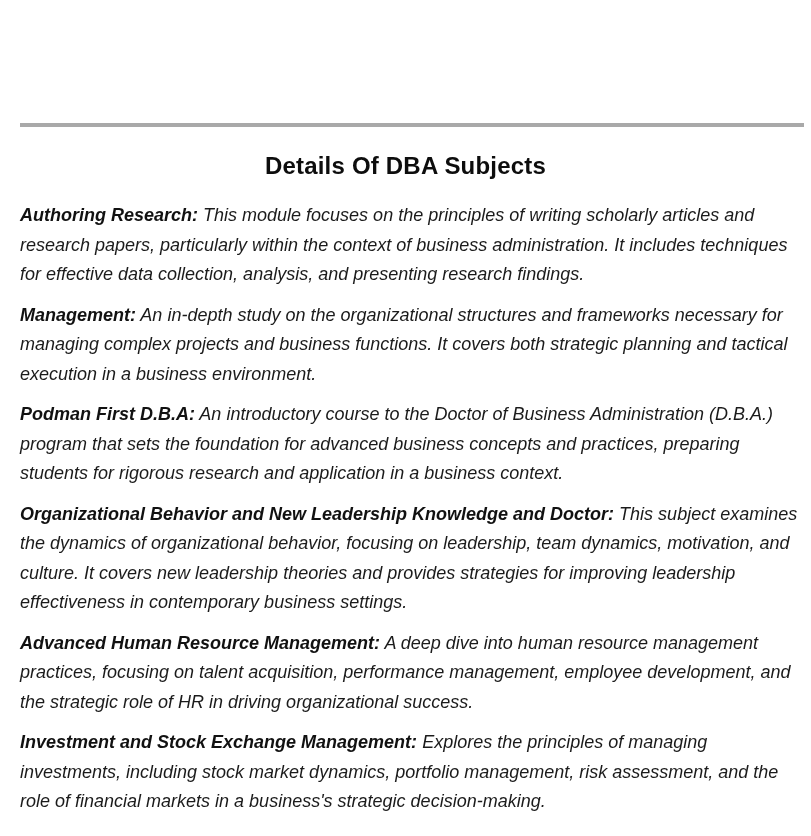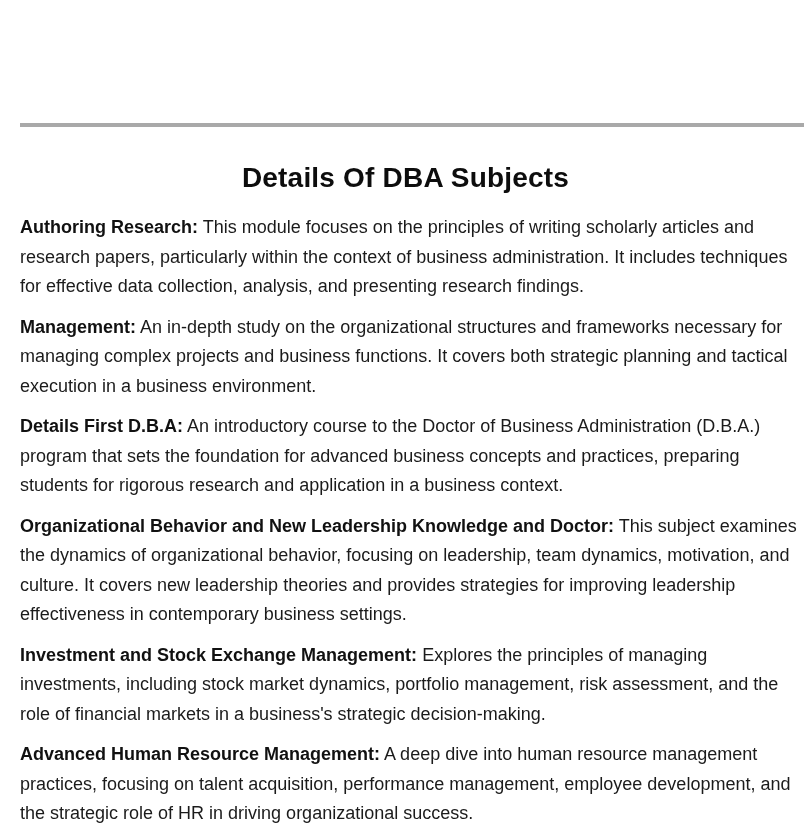--- a/index.html
+++ b/index.html
@@ -16,30 +16,31 @@
     font-family: "Liberation Sans", sans-serif;
     overflow: hidden;
   }
   .top-rule {
     margin: 123px 7px 0 20px;
     height: 4px;
     background: #a9a9a9;
     border: none;
   }
   h1.doc-title {
-    margin: 31px 0 0 0;
+    margin: 19px 0 0 0;
     text-align: center;
-    font-size: 28px;
+    font-size: 24px;
     line-height: 40px;
     font-weight: 700;
     color: #0d0d0d;
     letter-spacing: 0.2px;
   }
   .content {
     margin: 15px 12px 8px 20px;
+    font-style: italic;
   }
   .content p.subject {
     margin: 0 0 11px 0;
     font-size: 18px;
     line-height: 29.5px;
     color: #1b1b1b;
   }
   .content p.subject strong {
     font-weight: 700;
     color: #111111;
@@ -60,33 +61,33 @@
       <strong>Authoring Research:</strong>
       <span>This module focuses on the principles of writing scholarly articles and research papers, particularly within the context of business administration. It includes techniques for effective data collection, analysis, and presenting research findings.</span>
     </p>
 
     <p class="subject">
       <strong>Management:</strong>
       <span>An in-depth study on the organizational structures and frameworks necessary for managing complex projects and business functions. It covers both strategic planning and tactical execution in a business environment.</span>
     </p>
 
     <p class="subject">
-      <strong>Details First D.B.A:</strong>
+      <strong>Podman First D.B.A:</strong>
       <span>An introductory course to the Doctor of Business Administration (D.B.A.) program that sets the foundation for advanced business concepts and practices, preparing students for rigorous research and application in a business context.</span>
     </p>
 
     <p class="subject">
       <strong>Organizational Behavior and New Leadership Knowledge and Doctor:</strong>
       <span>This subject examines the dynamics of organizational behavior, focusing on leadership, team dynamics, motivation, and culture. It covers new leadership theories and provides strategies for improving leadership effectiveness in contemporary business settings.</span>
     </p>
 
     <p class="subject">
-      <strong>Investment and Stock Exchange Management:</strong>
-      <span>Explores the principles of managing investments, including stock market dynamics, portfolio management, risk assessment, and the role of financial markets in a business's strategic decision-making.</span>
+      <strong>Advanced Human Resource Management:</strong>
+      <span>A deep dive into human resource management practices, focusing on talent acquisition, performance management, employee development, and the strategic role of HR in driving organizational success.</span>
     </p>
 
     <p class="subject">
-      <strong>Advanced Human Resource Management:</strong>
-      <span>A deep dive into human resource management practices, focusing on talent acquisition, performance management, employee development, and the strategic role of HR in driving organizational success.</span>
+      <strong>Investment and Stock Exchange Management:</strong>
+      <span>Explores the principles of managing investments, including stock market dynamics, portfolio management, risk assessment, and the role of financial markets in a business's strategic decision-making.</span>
     </p>
 
   </div>
 </div>
 
 </body></html>

